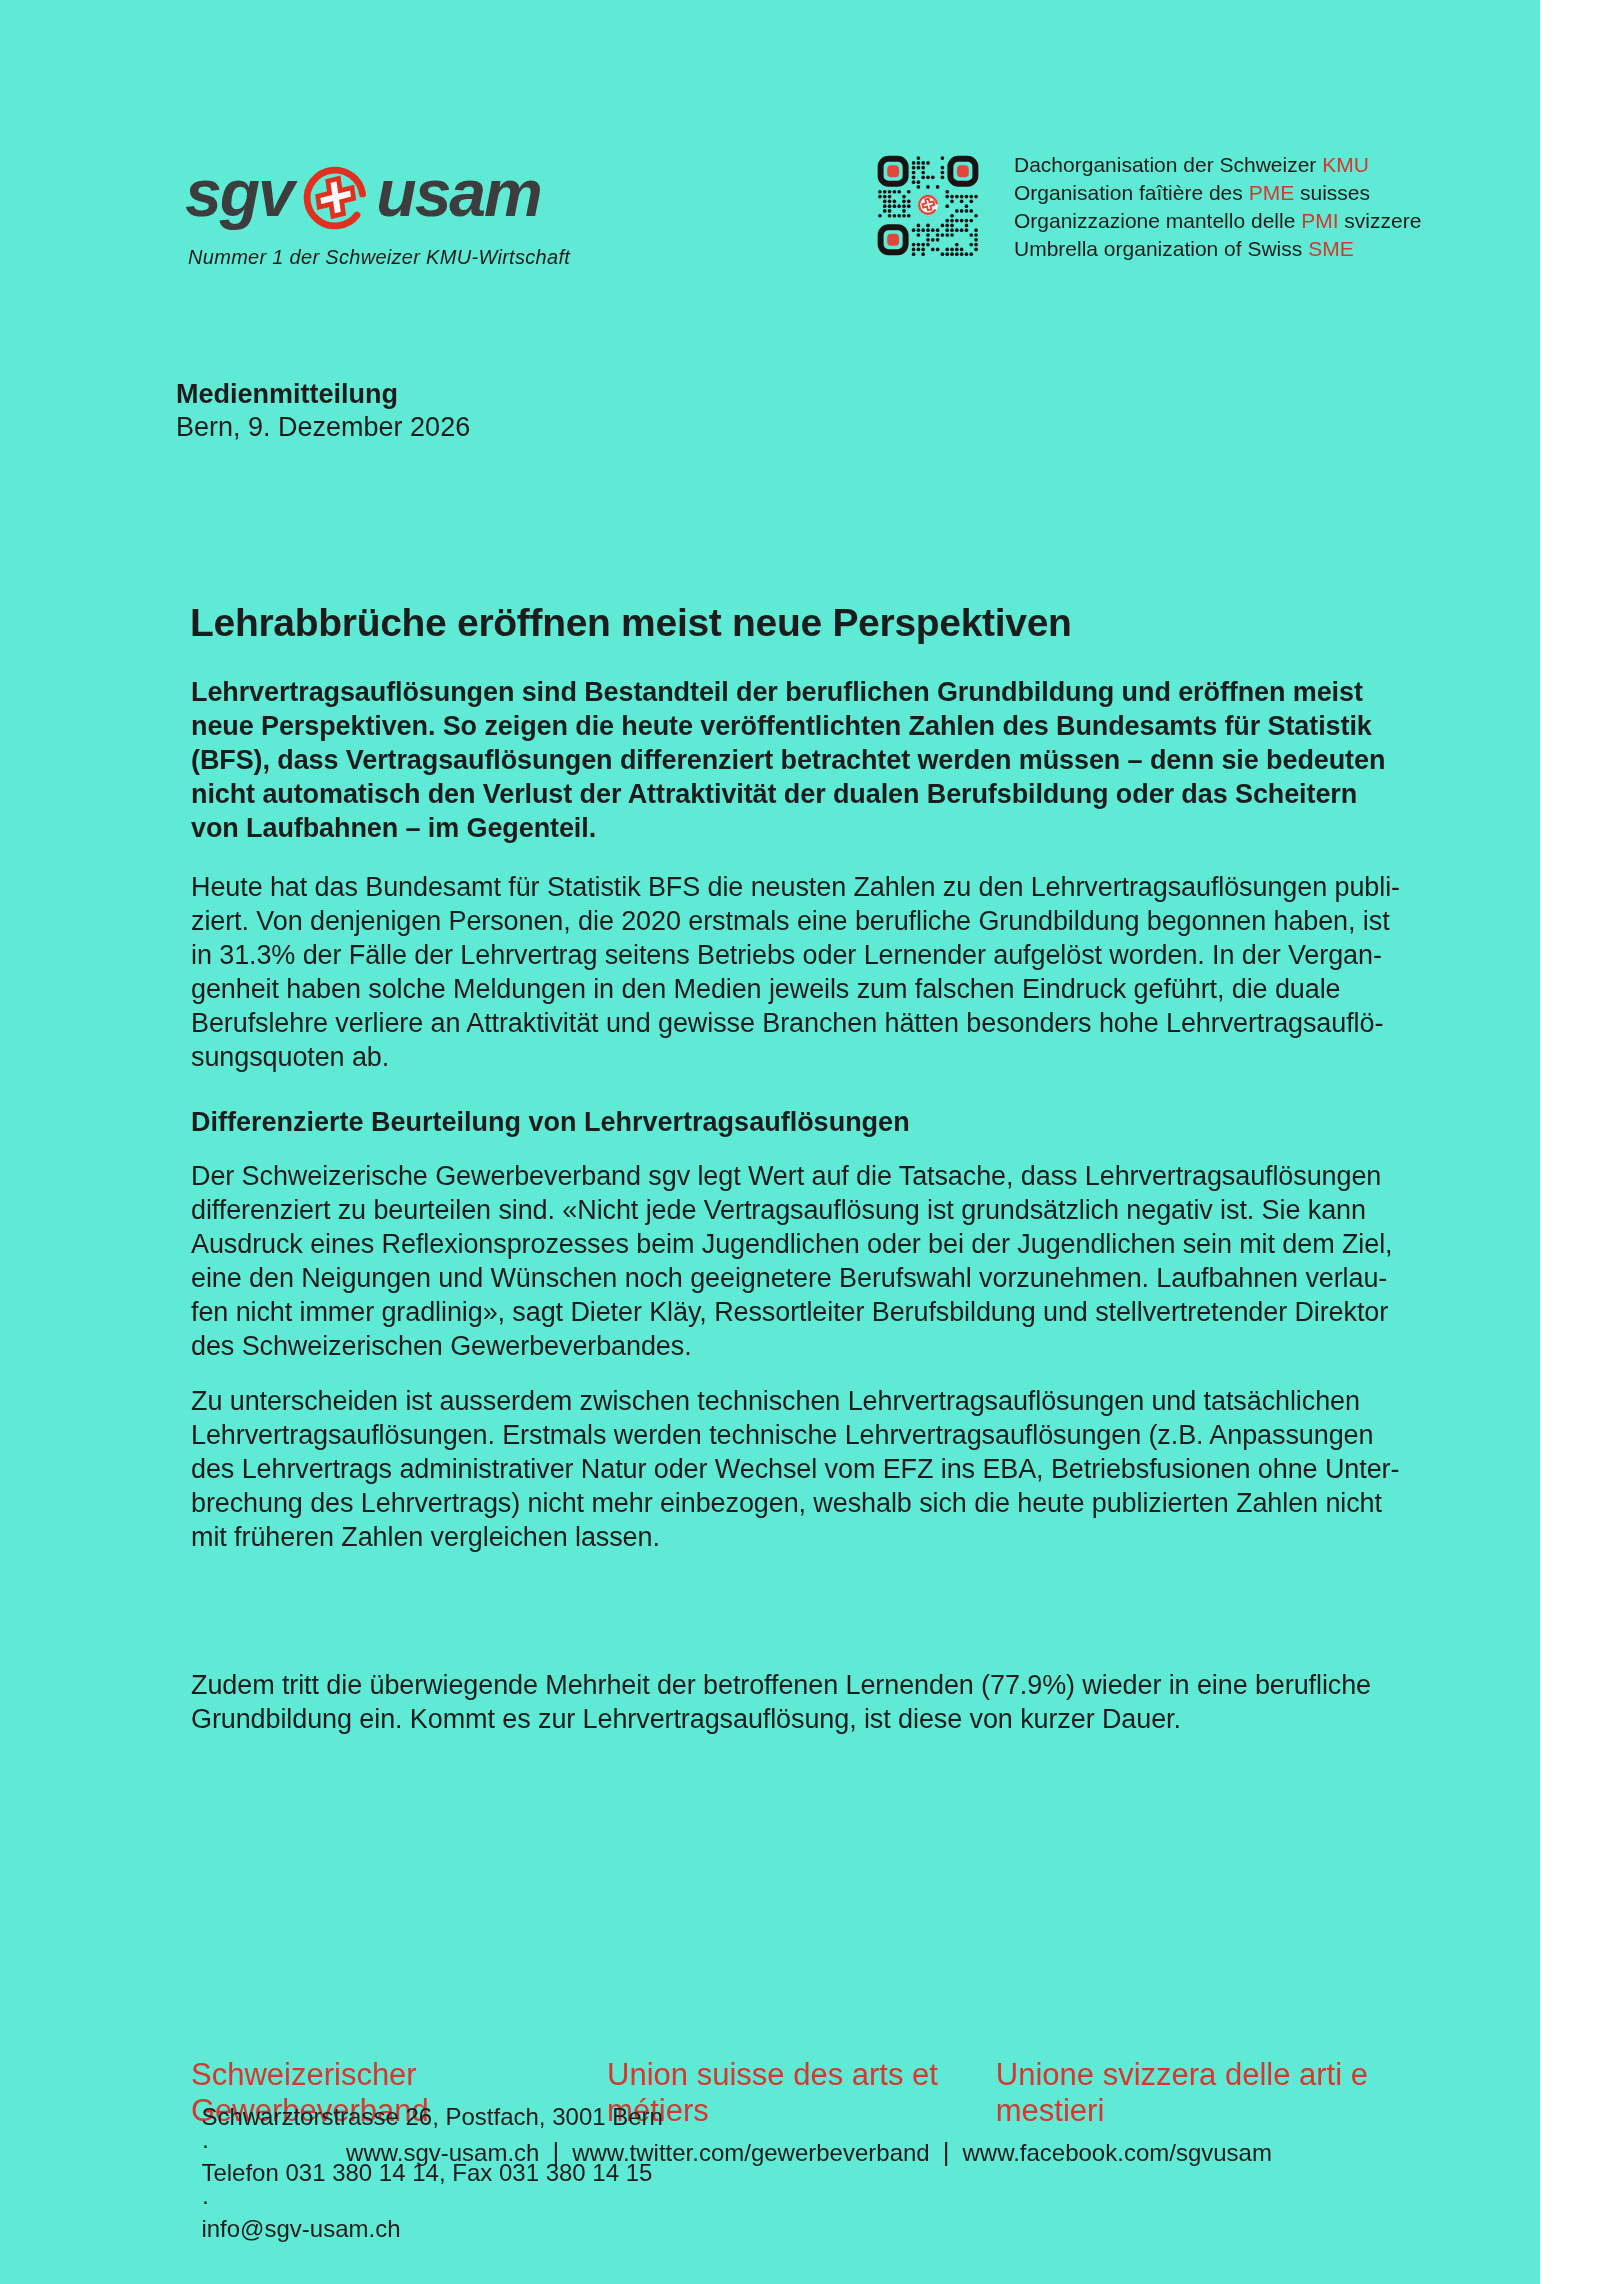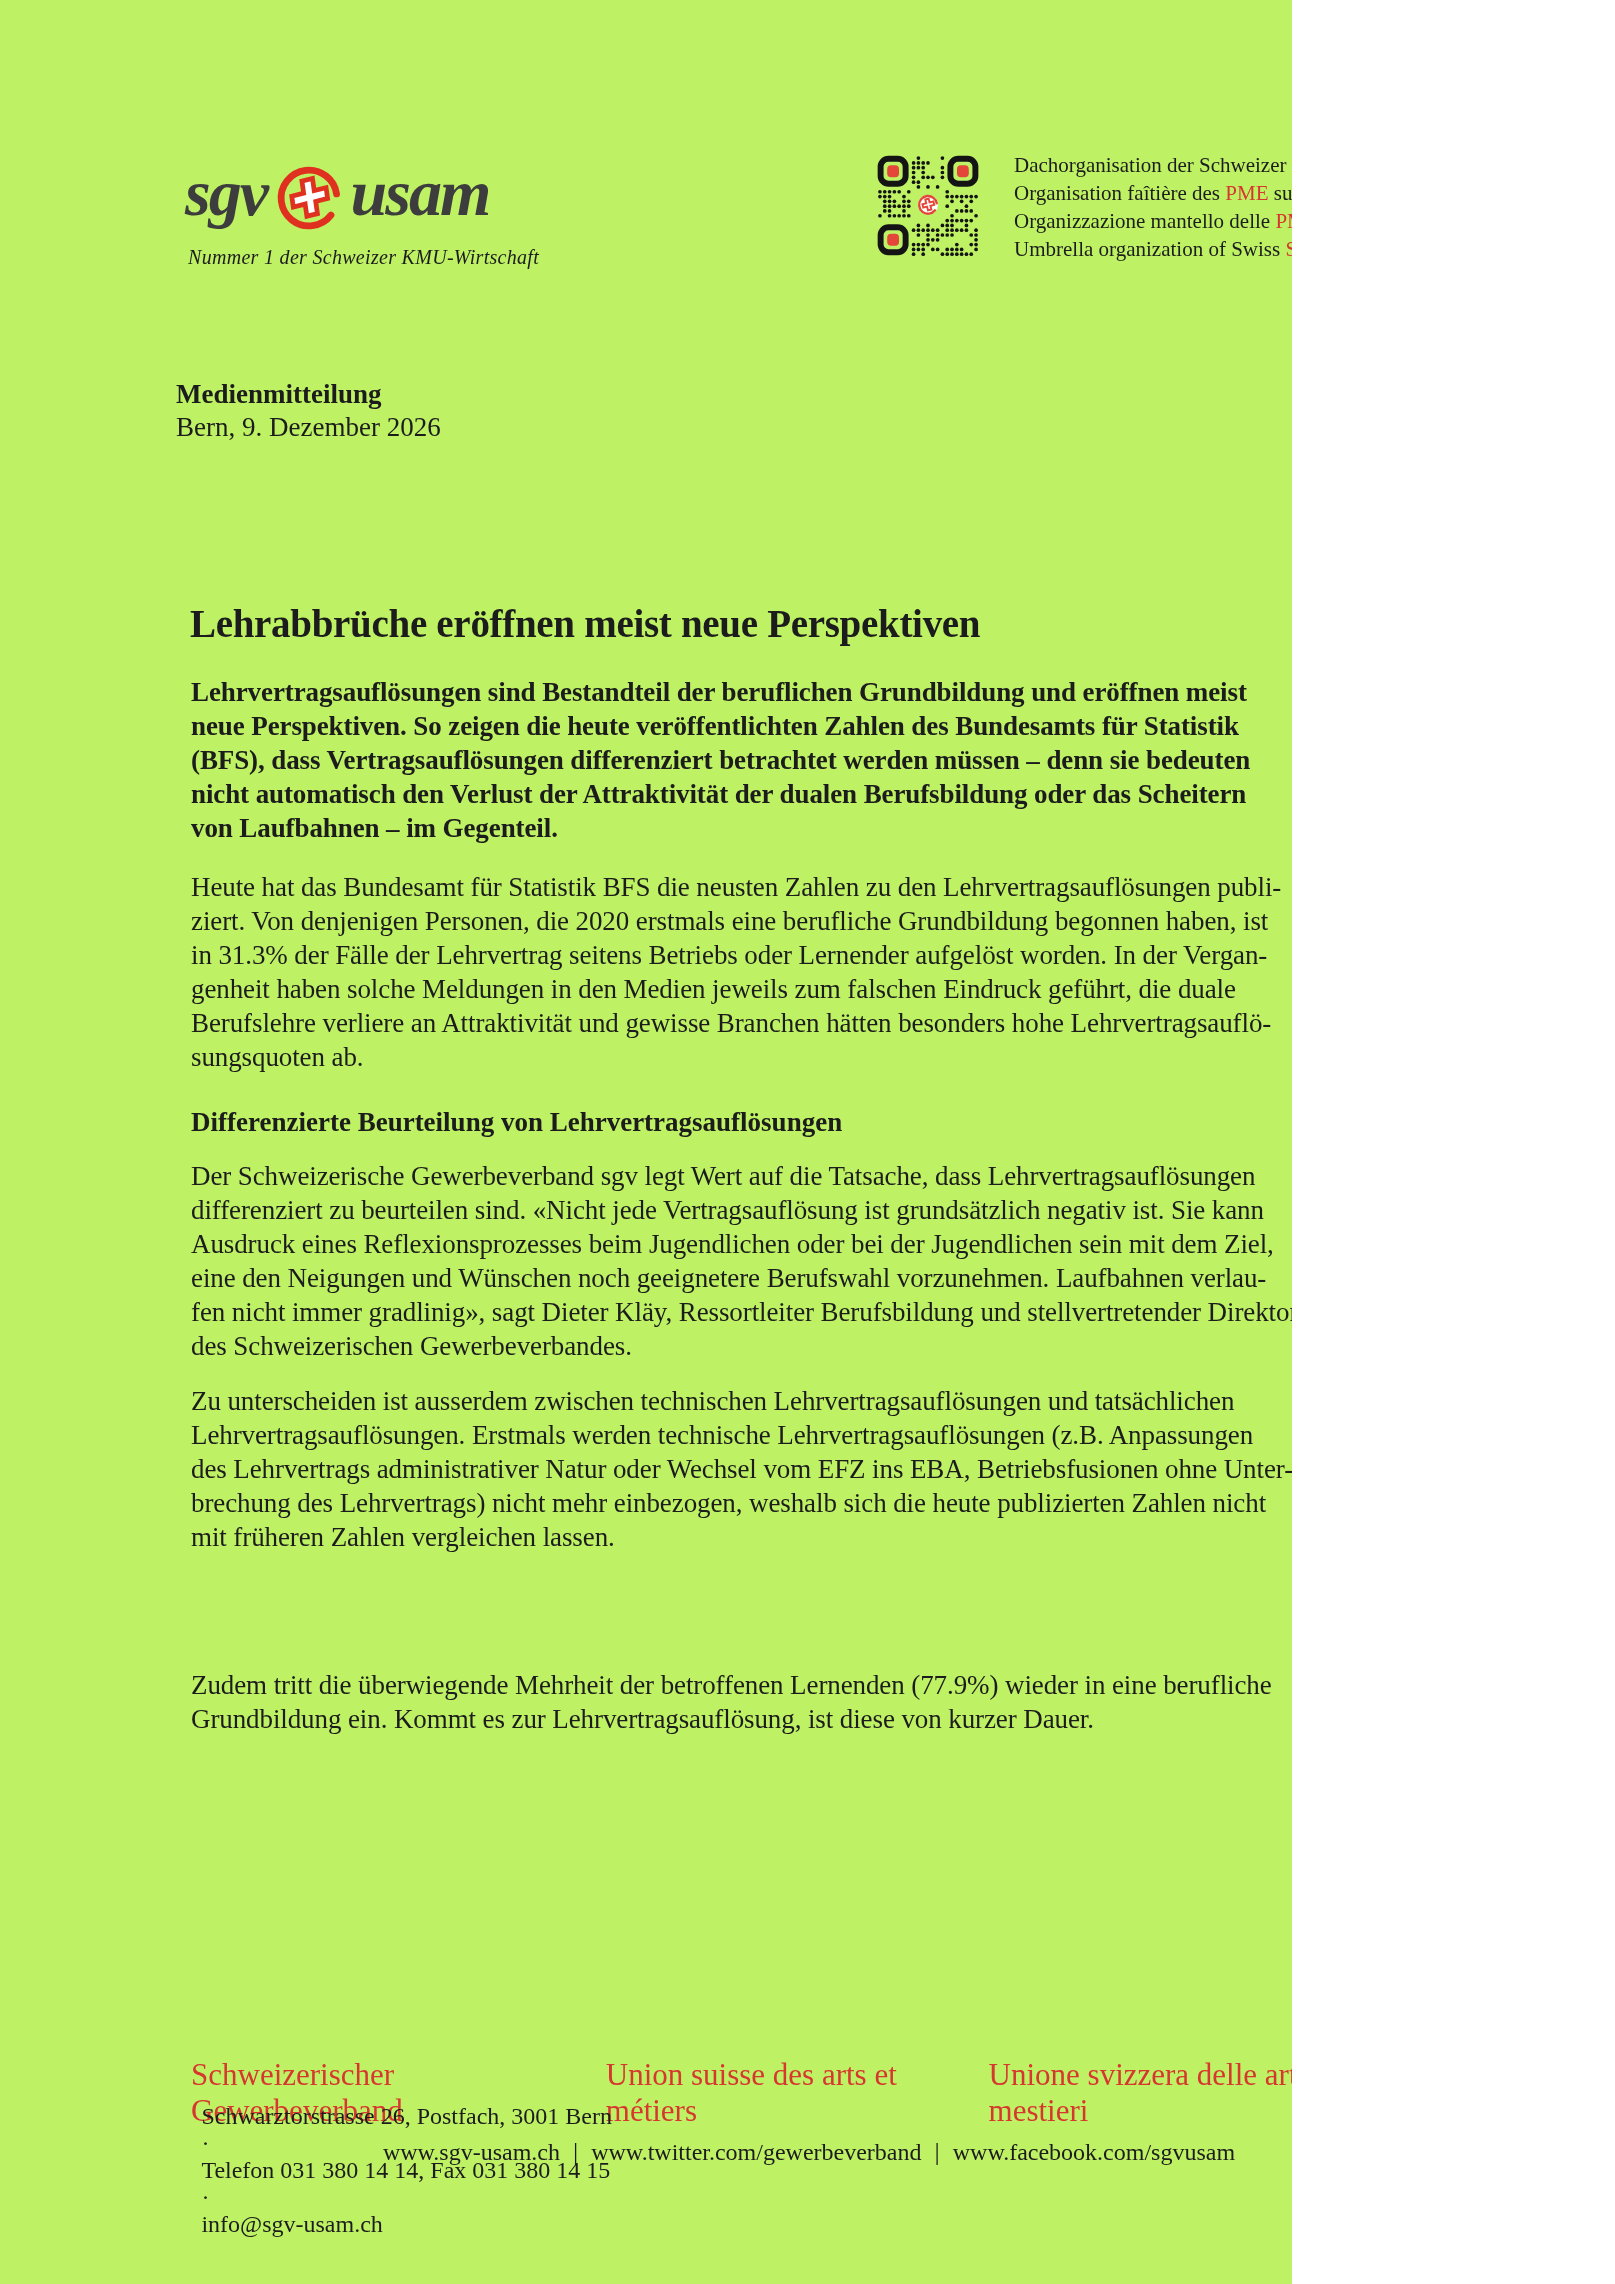--- a/index.html
+++ b/index.html
@@ -1,22 +1,22 @@
 <!DOCTYPE html>
 <html style="font-size:10.4px"><head>
 <meta charset="utf-8">
 <style>
   html, body { margin: 0; padding: 0; background: #ffffff; }
   .page {
     position: relative;
-    width: 1292px;
+    width: 1540px;
     height: 2284px;
-    background: #bef264;
+    background: #5eead4;
     overflow: hidden;
-    font-family: Liberation Serif, serif;
+    font-family: Liberation Sans, sans-serif;
     color: #1c1c1c;
   }
   .abs { position: absolute; }
 
   
   .logo-row {
     left: 185px; top: 160px;
     display: flex; align-items: center; gap: 6.5px;
   }
   .logo-word {

